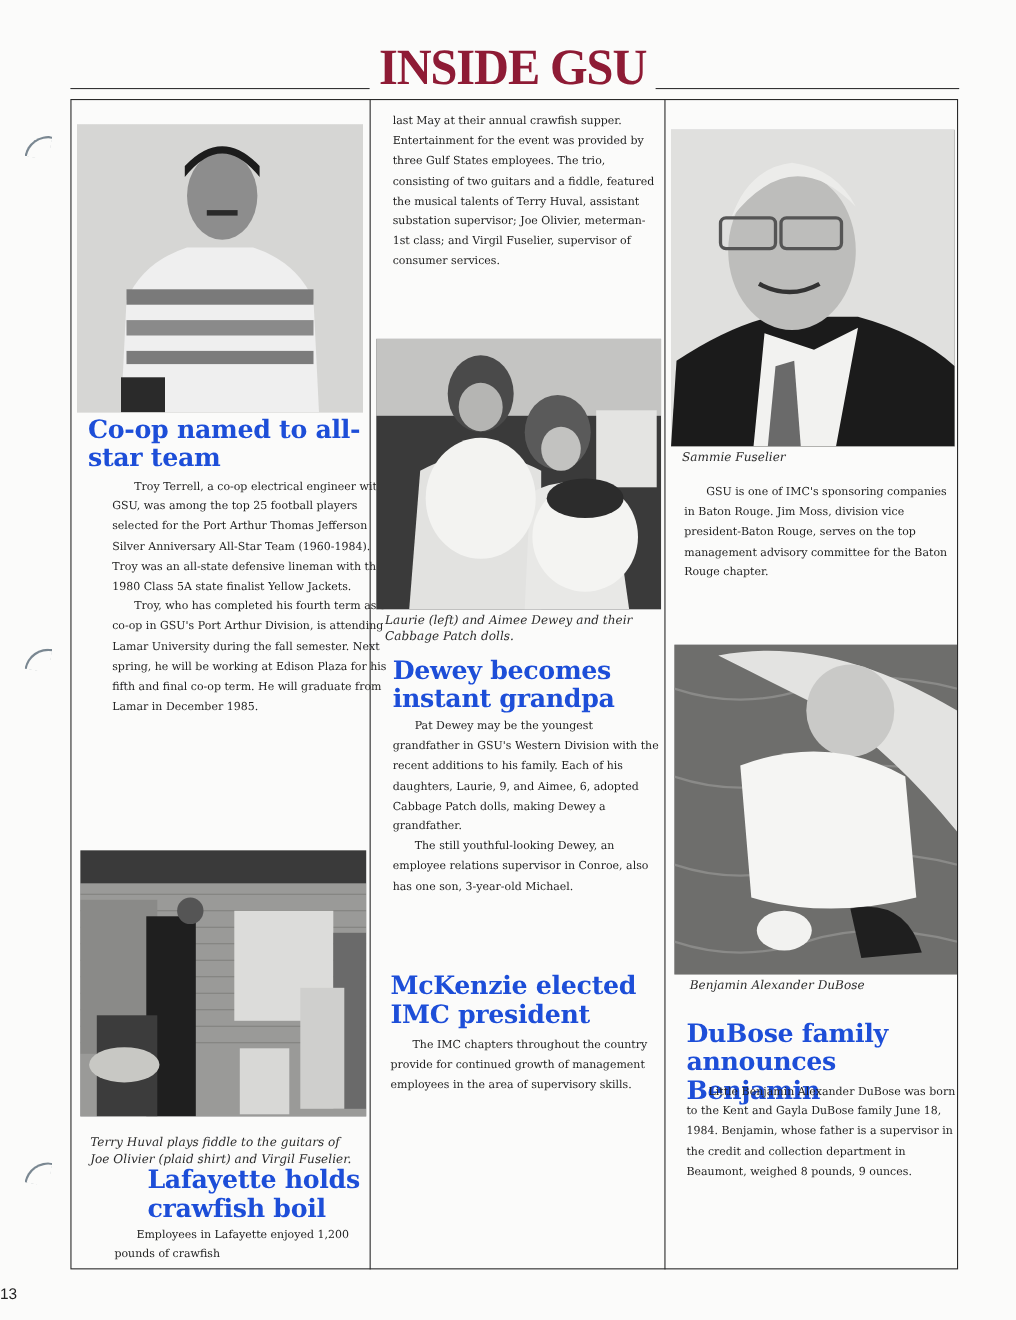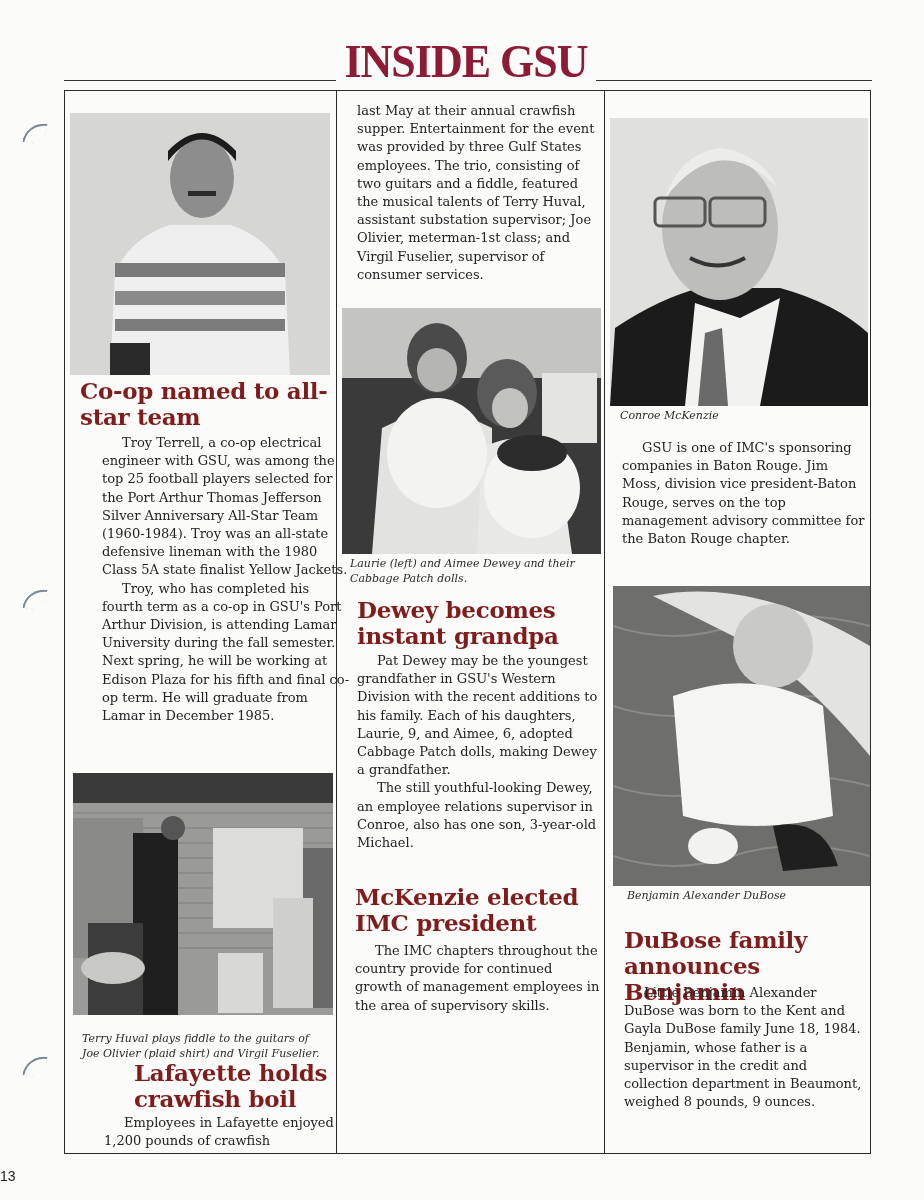--- a/index.html
+++ b/index.html
@@ -20,25 +20,25 @@
   .frame {
     position: absolute; left: 64px; top: 90px; width: 807px; height: 1064px;
     border: 1.5px solid #2a2a2a;
   }
   .colsep { position: absolute; top: 90px; height: 1064px; border-left: 1.5px solid #2a2a2a; }
   .photo { position: absolute; background: #888; overflow: hidden; }
   .caption {
     position: absolute; font-style: italic; font-size: 11px; line-height: 15px; color: #2a2a2a;
   }
   .headline {
-    position: absolute; font-weight: bold; font-size: 23px; line-height: 26px; color: #7f1d1d;
+    position: absolute; font-weight: bold; font-size: 23px; line-height: 26px; color: #1d4ed8;
     letter-spacing: -0.3px;
   }
   .body {
-    position: absolute; font-size: 13px; line-height: 18.2px; color: #222;
+    position: absolute; font-size: 10px; line-height: 18.2px; color: #222;
   }
   .body p { text-indent: 20px; }
   .page-num {
     position: absolute; top: 1168px; left: 0; width: 924px; text-align: left;
     font-family: "Liberation Sans", sans-serif; font-size: 14px; color: #222;
   }
   .binder { position: absolute; left: 24px; width: 22px; height: 22px; border-top: 2px solid #5a6b78; border-left: 2px solid #5a6b78; border-radius: 22px 0 0 0; transform: rotate(10deg); opacity: 0.8; }
 </style>
 </head>
 <body>
@@ -150,21 +150,21 @@
     <path d="M0 288 L5 210 Q50 180 90 170 L170 170 Q225 185 258 215 L258 288 Z" fill="#1b1b1b"></path>
     <path d="M75 288 L85 185 L130 200 L170 180 L150 288 Z" fill="#f2f2f0"></path>
     <path d="M88 288 L95 215 L112 210 L118 288 Z" fill="#6a6a6a"></path>
     <ellipse cx="110" cy="110" rx="58" ry="72" fill="#bdbdbb"></ellipse>
     <path d="M55 80 Q110 10 168 70 Q150 35 110 30 Q70 35 55 80 Z" fill="#ececea"></path>
     <rect x="45" y="80" width="50" height="28" rx="5" fill="none" stroke="#555" stroke-width="3"></rect>
     <rect x="100" y="80" width="55" height="28" rx="5" fill="none" stroke="#555" stroke-width="3"></rect>
     <path d="M80 140 Q108 155 135 140" stroke="#333" stroke-width="4" fill="none"></path>
   </svg>
 </div>
-<div class="caption" style="left:620px; top:408px; width:240px;">Conroe McKenzie</div>
+<div class="caption" style="left:620px; top:408px; width:240px;">Sammie Fuselier</div>
 
 <div class="body" style="left:622px; top:439px; width:245px;">
   <p>GSU is one of IMC's sponsoring companies in Baton Rouge. Jim Moss, division vice president-Baton Rouge, serves on the top management advisory committee for the Baton Rouge chapter.</p>
 </div>
 
 <div class="photo" style="left:613px; top:586px; width:257px; height:300px;">
   <svg width="257" height="300" viewBox="0 0 257 300">
     <rect width="257" height="300" fill="#6e6e6c"></rect>
     <g stroke="#8a8a88" stroke-width="2" fill="none">
       <path d="M0 40 Q60 60 120 40 T257 40"></path>

